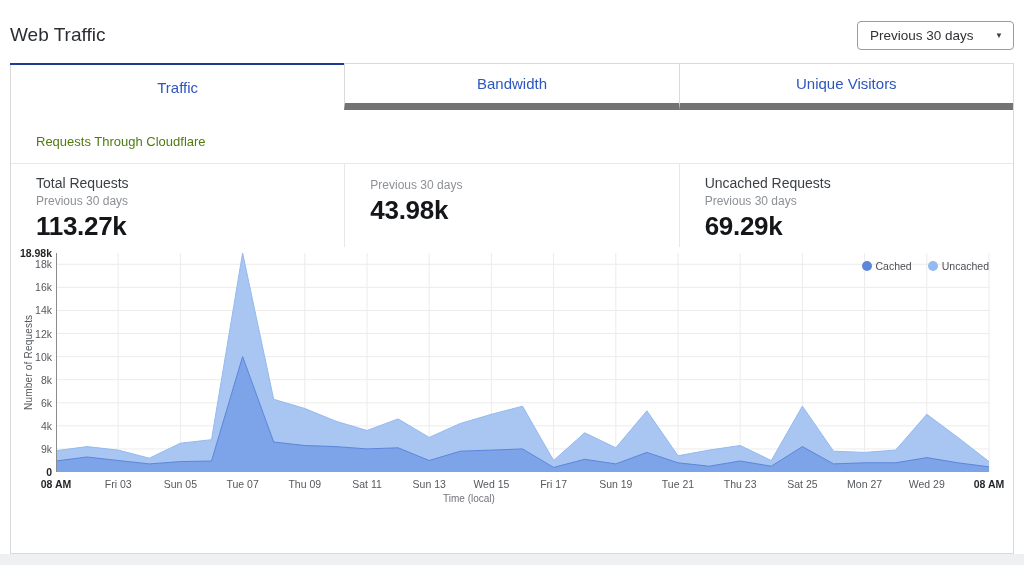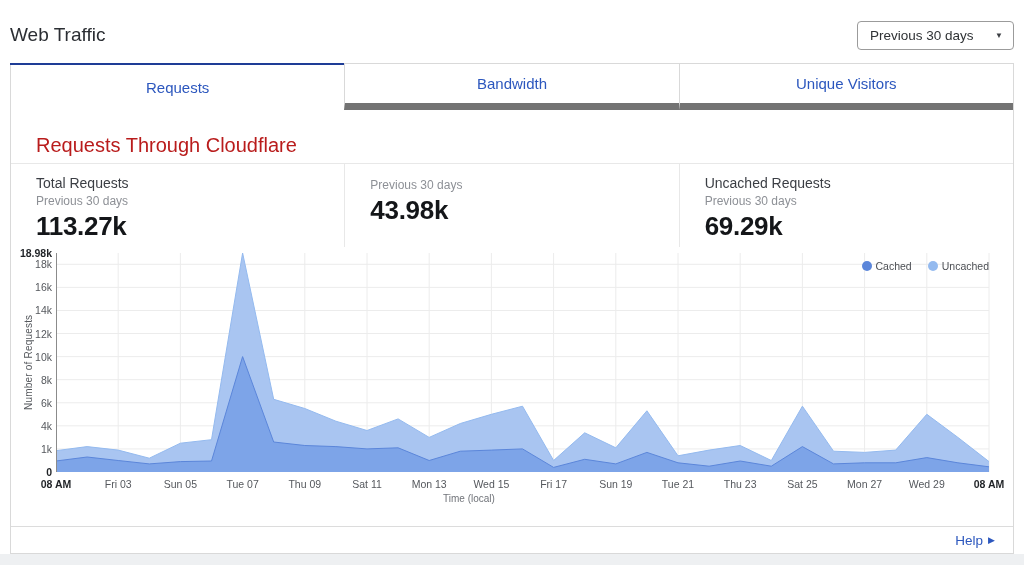--- a/index.html
+++ b/index.html
@@ -23,21 +23,21 @@
   .tab{
     flex:1;display:flex;align-items:center;justify-content:center;
     font-size:15px;color:#2c57be;cursor:pointer;position:relative;
     border-bottom:7px solid #737373;background:#fff;
   }
   .tab + .tab{border-left:1px solid #d9d9d9;}
   .tab.active{border-bottom:none;}
   .tab.active::before{content:"";position:absolute;top:-1px;left:-1px;right:0;height:2px;background:#1e3c96;}
   .section-title{
     height:54px;box-sizing:border-box;padding:24px 0 0 25px;
-    font-size:20px;font-weight:500;color:#b91c1c;border-bottom:1px solid #e8e8e8;
+    font-size:13px;font-weight:500;color:#4d7c0f;border-bottom:1px solid #e8e8e8;
   }
   .stats{display:flex;height:83px;box-sizing:border-box;}
   .stat{flex:1;padding:11px 0 0 25px;box-sizing:border-box;}
   .stat + .stat{border-left:1px solid #e8e8e8;}
   .stat-label{font-size:14px;color:#3b3e44;}
   .stat-period{font-size:12px;color:#8d9096;margin-top:3px;}
   .stat-value{font-size:26px;font-weight:700;color:#141619;margin-top:3px;letter-spacing:-0.3px;}
   
   #chart-area{position:absolute;inset:0;pointer-events:none;}
   #plot{position:absolute;left:45px;top:189px;width:933px;height:219px;overflow:visible;display:block;}
@@ -71,21 +71,21 @@
 
   <div class="range-select">
     <span>Previous 30 days</span>
     <span class="caret">▼</span>
   </div>
 
   <div class="card">
 
     <div class="tabs">
       <div class="tab active">
-        <span>Requests</span>
+        <span>Traffic</span>
       </div>
       <div class="tab">
         <span>Bandwidth</span>
       </div>
       <div class="tab">
         <span>Unique Visitors</span>
       </div>
     </div>
 
     <div class="section-title">Requests Through Cloudflare</div>
@@ -154,44 +154,38 @@
         </div>
     <div class="ytick bold" style="top: 183px;">18.98k</div>
         <div class="ytick" style="top: 194.308px;">18k</div>
         <div class="ytick" style="top: 217.385px;">16k</div>
         <div class="ytick" style="top: 240.462px;">14k</div>
         <div class="ytick" style="top: 263.538px;">12k</div>
         <div class="ytick" style="top: 286.615px;">10k</div>
         <div class="ytick" style="top: 309.692px;">8k</div>
         <div class="ytick" style="top: 332.769px;">6k</div>
         <div class="ytick" style="top: 355.846px;">4k</div>
-        <div class="ytick" style="top: 378.923px;">1k</div>
+        <div class="ytick" style="top: 378.923px;">9k</div>
         <div class="ytick bold" style="top: 402px;">0</div>
         <div class="xtick bold" style="left: 10px; top: 414px;">08 AM</div>
         <div class="xtick" style="left: 72.2px; top: 414px;">Fri 03</div>
         <div class="xtick" style="left: 134.4px; top: 414px;">Sun 05</div>
         <div class="xtick" style="left: 196.6px; top: 414px;">Tue 07</div>
         <div class="xtick" style="left: 258.8px; top: 414px;">Thu 09</div>
         <div class="xtick" style="left: 321px; top: 414px;">Sat 11</div>
-        <div class="xtick" style="left: 383.2px; top: 414px;">Mon 13</div>
+        <div class="xtick" style="left: 383.2px; top: 414px;">Sun 13</div>
         <div class="xtick" style="left: 445.4px; top: 414px;">Wed 15</div>
         <div class="xtick" style="left: 507.6px; top: 414px;">Fri 17</div>
         <div class="xtick" style="left: 569.8px; top: 414px;">Sun 19</div>
         <div class="xtick" style="left: 632px; top: 414px;">Tue 21</div>
         <div class="xtick" style="left: 694.2px; top: 414px;">Thu 23</div>
         <div class="xtick" style="left: 756.4px; top: 414px;">Sat 25</div>
         <div class="xtick" style="left: 818.6px; top: 414px;">Mon 27</div>
         <div class="xtick" style="left: 880.8px; top: 414px;">Wed 29</div>
         <div class="xtick bold" style="left: 943px; top: 414px;">08 AM</div>
       </div>
 
-    <div class="footer">
-      <a class="help">
-        <span>Help</span>
-        <span class="tri">▶</span>
-      </a>
-    </div>
 
   </div>
 
   <div class="bottom-strip"></div>
 
 </div>
 
 </body></html>

